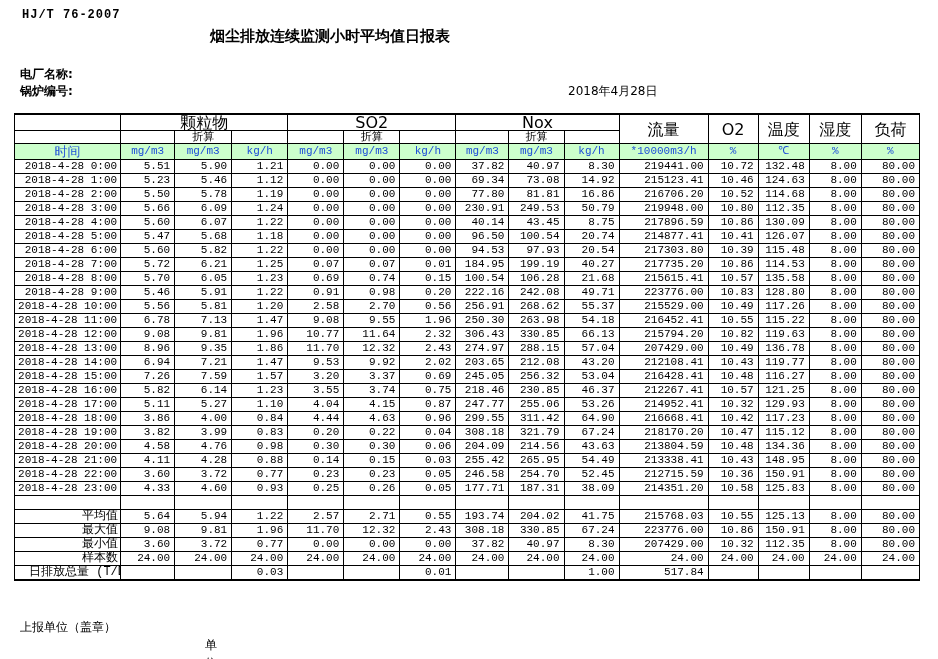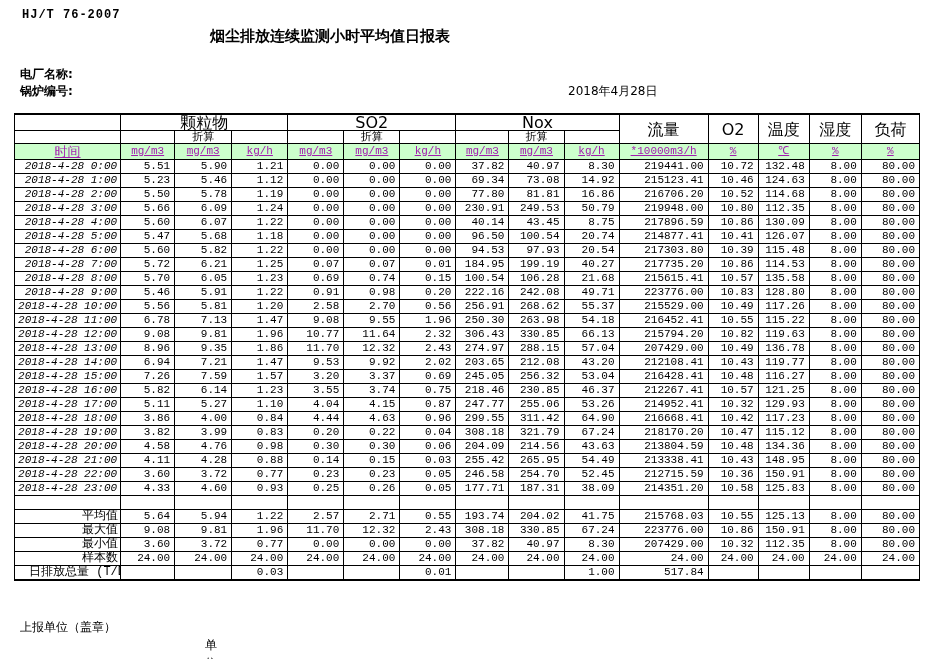--- a/index.html
+++ b/index.html
@@ -8,23 +8,23 @@
   .std{position:absolute;left:22px;top:8px;font-size:12px;font-weight:bold;font-family:"Liberation Mono",monospace;letter-spacing:1px;}
   .title{position:absolute;left:0;top:27px;width:660px;text-align:center;font-size:15px;font-weight:bold;}
   .meta{position:absolute;left:20px;top:66px;font-size:12px;font-weight:bold;line-height:17px;}
   .date{position:absolute;left:548px;top:17px;font-weight:normal;white-space:nowrap;}
   table{position:absolute;left:14px;top:113px;border-collapse:collapse;table-layout:fixed;width:906px;
         border-top:2px solid #000;border-bottom:2px solid #000;border-left:1px solid #000;border-right:1px solid #000;
         font-family:"Liberation Mono",monospace;}
   td{border:1px solid #000;font-size:11px;height:13px;line-height:13px;padding:0 3px;overflow:hidden;white-space:nowrap;}
   td.h{font-size:16px;text-align:center;height:15px;line-height:15px;font-family:"DejaVu Sans",sans-serif;}
   td.h2{font-size:11px;text-align:center;height:12px;line-height:12px;font-family:"DejaVu Sans",sans-serif;}
-  td.g{background:#ccffcc;color:#a21caf;text-align:center;height:15px;line-height:15px;font-size:11px;text-decoration:underline;}
+  td.g{background:#ccffcc;color:#1d4ed8;text-align:center;height:15px;line-height:15px;font-size:11px;}
   td.g.time-h{font-size:13px;font-family:"DejaVu Sans",sans-serif;}
-  td.time{text-align:right;padding-right:3px;font-style:italic;}
+  td.time{text-align:right;padding-right:3px;}
   td.num{text-align:right;padding-right:4px;}
   td.slabel{text-align:right;padding-right:2px;font-family:Liberation Mono, monospace;font-size:12px;}
   td.slabel.left{text-align:left;padding-left:14px;}
   .foot{position:absolute;left:20px;top:618px;font-size:12px;line-height:18px;}
   .foot .unit-word{position:absolute;left:185px;top:18px;}
 </style>
 </head>
 <body>
 
 <div class="page">

